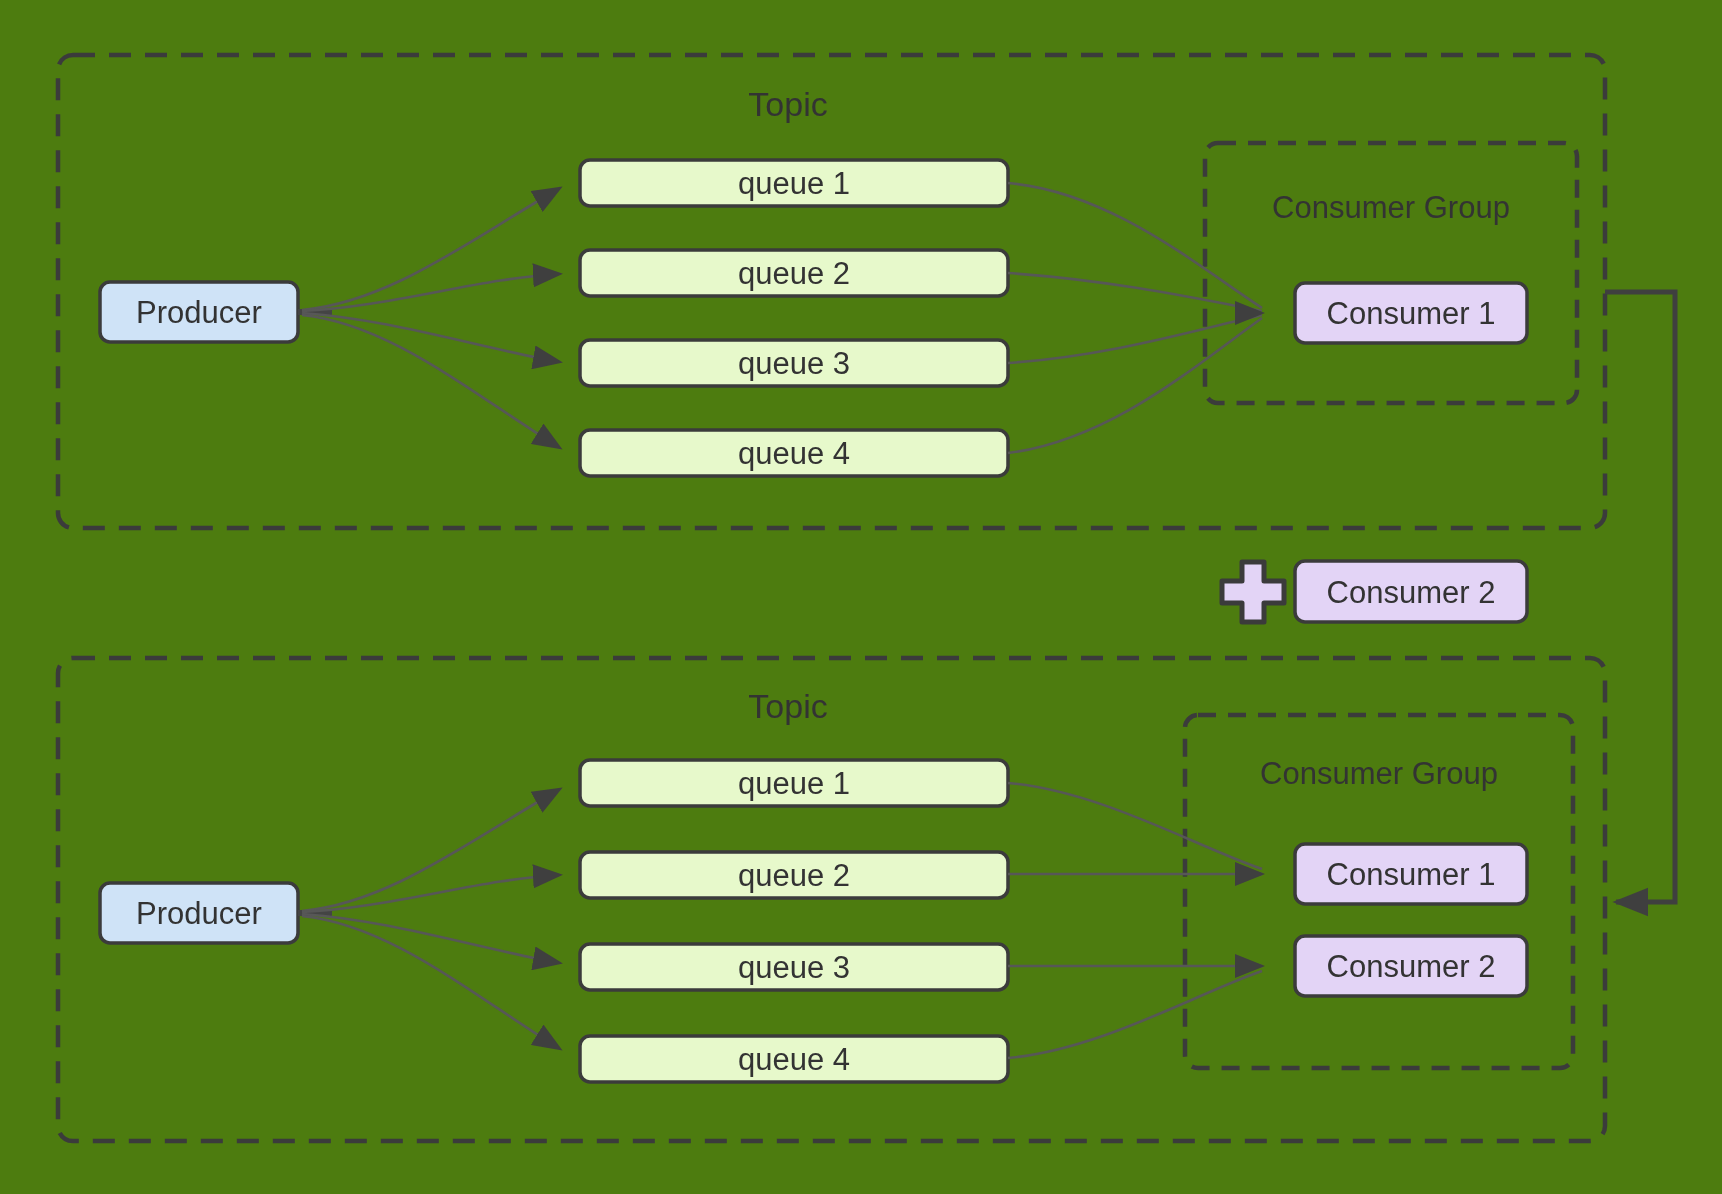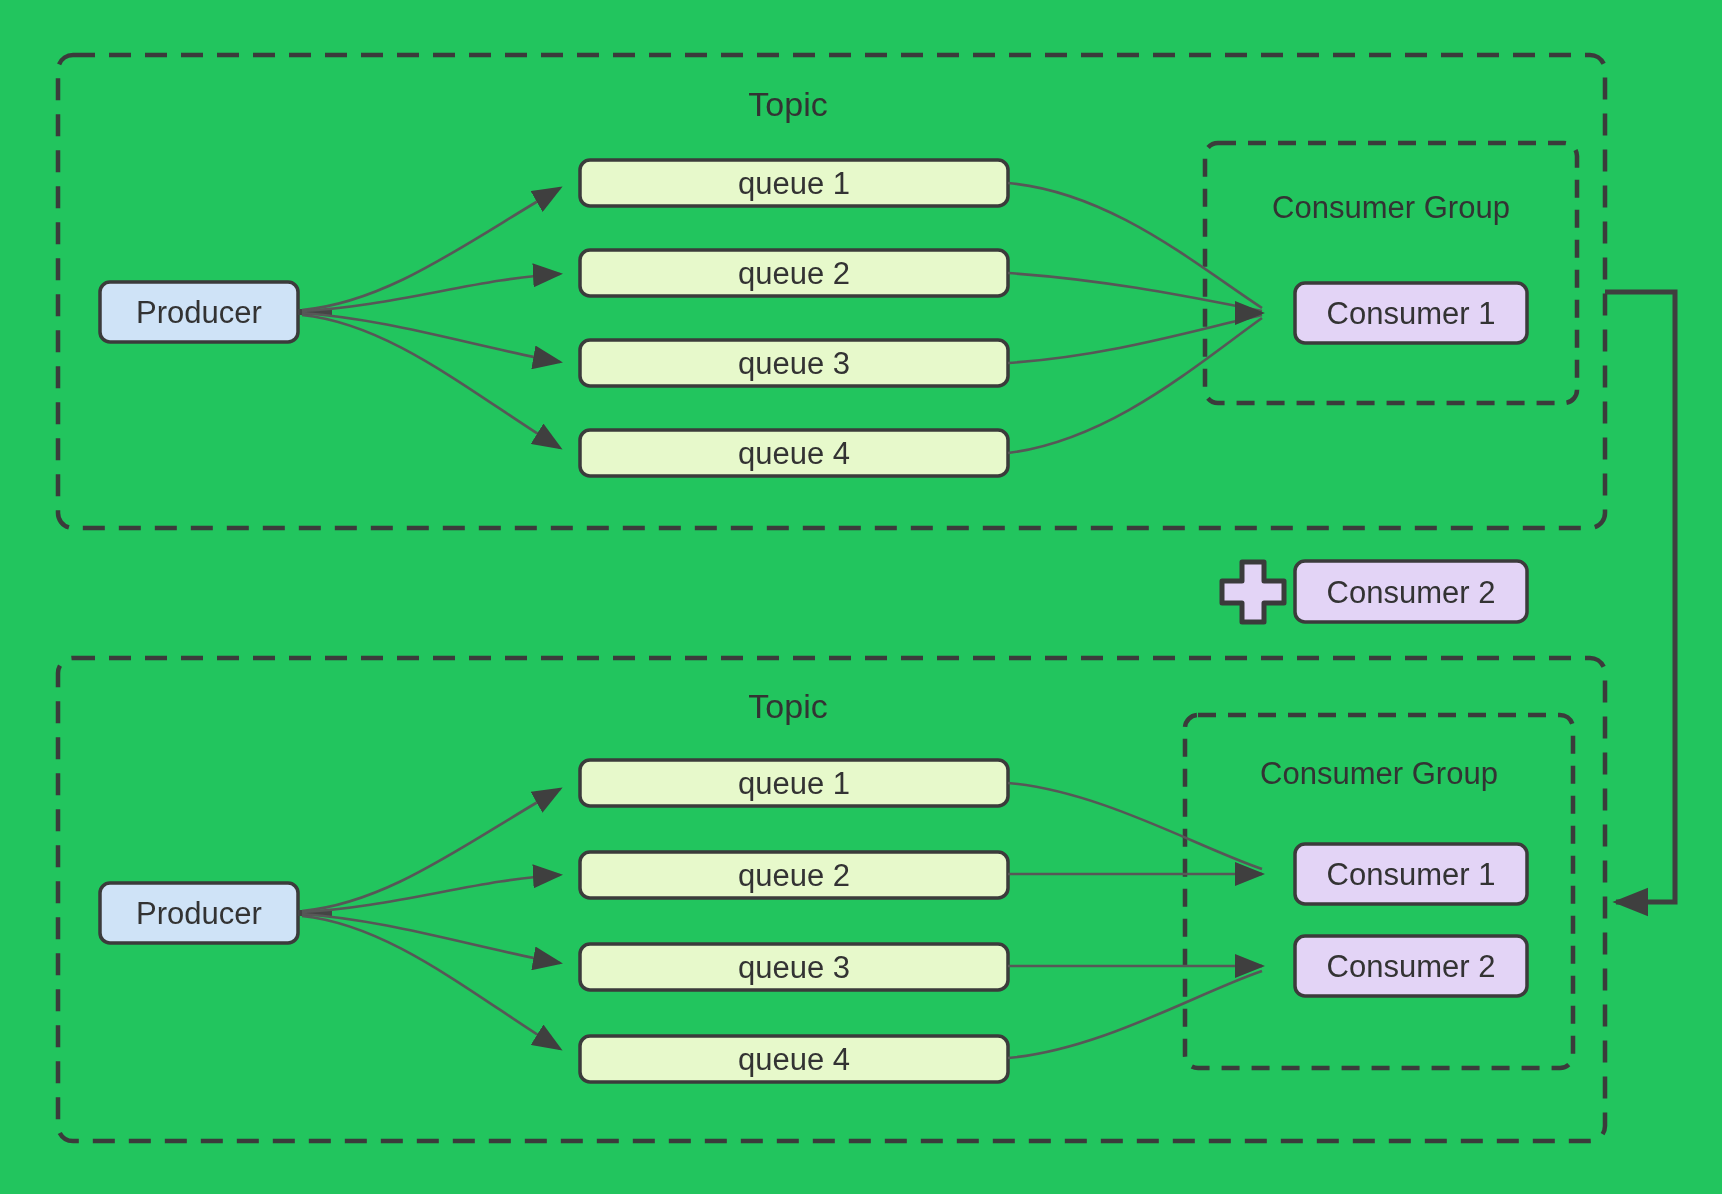--- a/index.html
+++ b/index.html
@@ -6,21 +6,21 @@
     margin: 0;
     padding: 0;
     background: #ffffff;
     width: 100%;
     height: 100%;
   }
   .stage {
     position: relative;
     width: 1722px;
     height: 1194px;
-    background: #22c55e;
+    background: #4d7c0f;
     overflow: hidden;
   }
   svg { display: block; }
   svg text {
     font-family: "Liberation Sans", "DejaVu Sans", sans-serif;
     fill: #333333;
     text-anchor: middle;
   }
   .section-title  { font-size: 34px; }
   .node-label     { font-size: 31px; }

